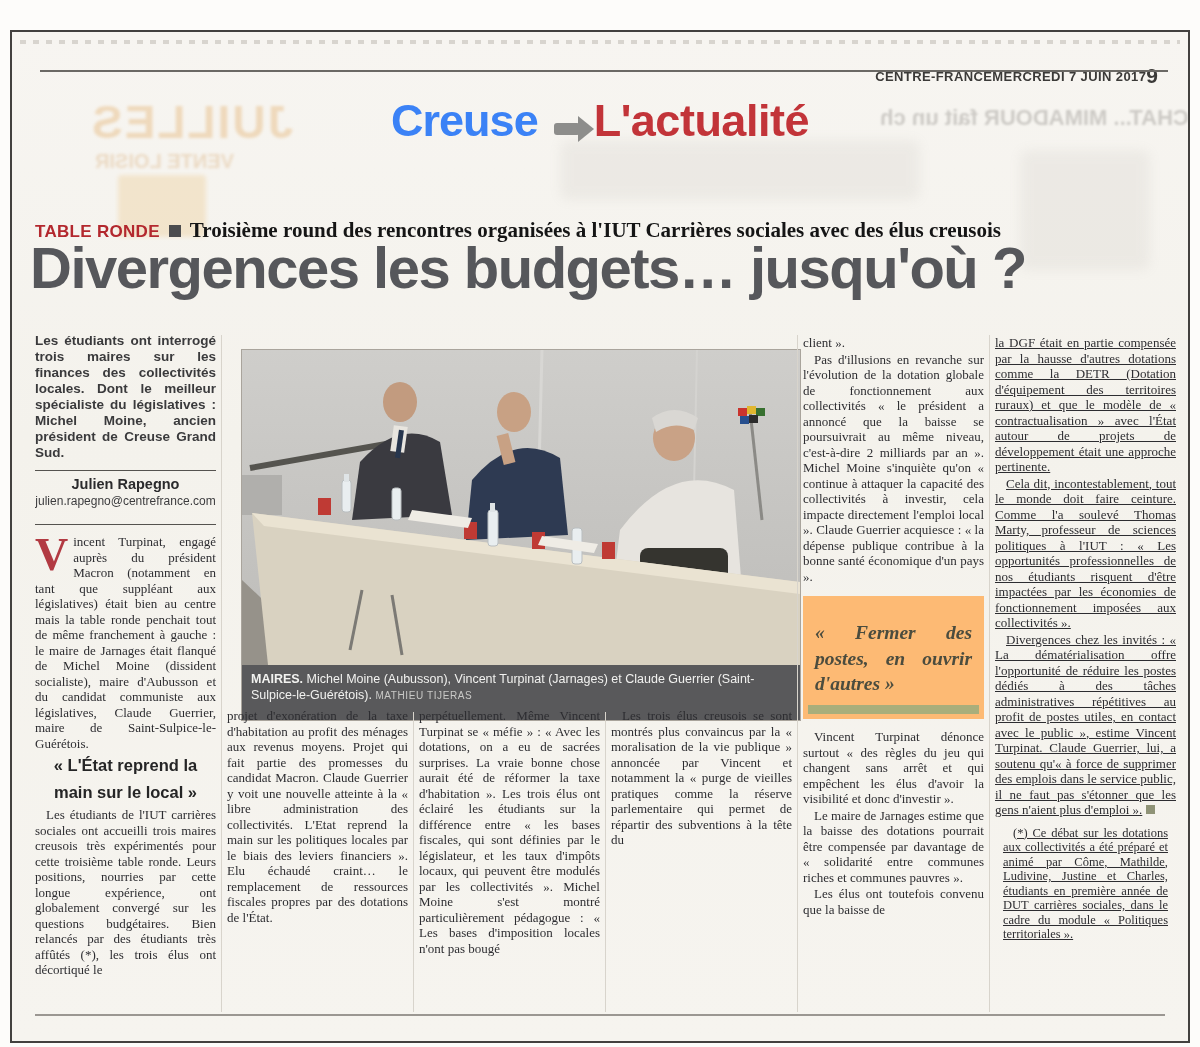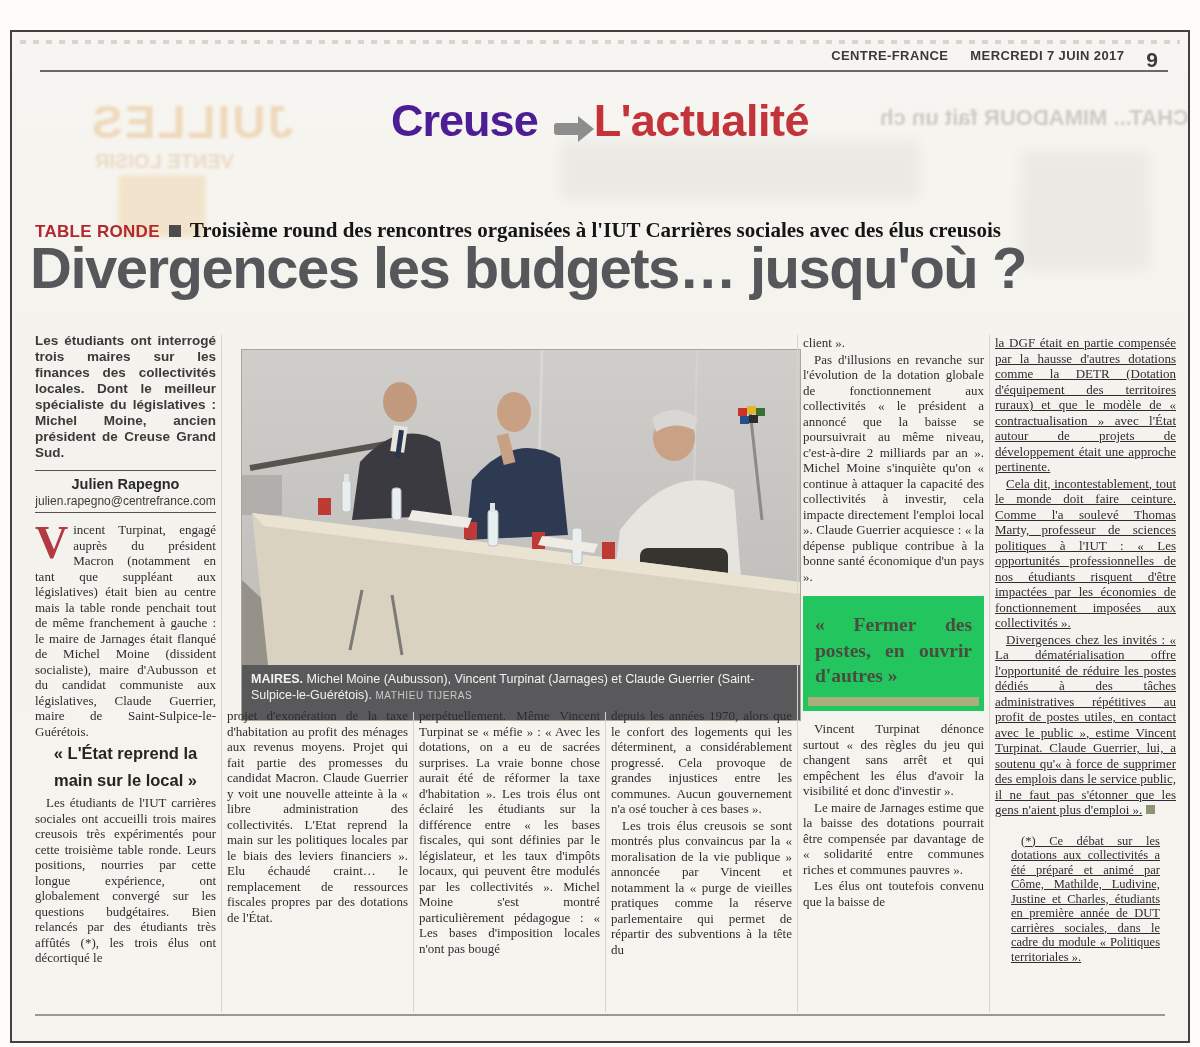--- a/index.html
+++ b/index.html
@@ -15,28 +15,28 @@
   .ghost-jui{left:90px;top:95px;font-size:46px;font-weight:bold;color:#dd9a44;opacity:.30;
              transform:scaleX(-1);filter:blur(1.4px);letter-spacing:2px;}
   .ghost-vl{left:95px;top:150px;font-size:20px;font-weight:bold;color:#cf9550;opacity:.28;
             transform:scaleX(-1);filter:blur(1.5px);}
   .ghost-bar{position:absolute;left:118px;top:175px;width:88px;height:62px;background:#e7b053;
              opacity:.22;filter:blur(2px);border-radius:4px;}
   .ghost-chat{left:880px;top:105px;font-size:22px;font-weight:bold;color:#6f6b66;opacity:.30;
               transform:scaleX(-1);filter:blur(1.2px);}
   .ghost-blob{position:absolute;background:#9a958d;opacity:.10;filter:blur(6px);border-radius:8px;}
   
-  .masthead{position:absolute;right:42px;top:48px;display:flex;align-items:flex-start;gap:22px;
+  .masthead{position:absolute;right:42px;top:64px;display:flex;align-items:center;gap:0;
             color:#3b3a38;}
   .mh-paper,.mh-date{font-size:13px;font-weight:bold;letter-spacing:.4px;}
   .mh-page{font-size:21px;font-weight:bold;}
   .mh-rule{position:absolute;left:40px;right:32px;top:70px;height:2px;background:#6b6965;}
   
   .section-header{position:absolute;left:0;right:0;top:95px;text-align:center;}
-  .sec-main{font-size:45px;font-weight:bold;color:#4c1d95;letter-spacing:-1px;}
+  .sec-main{font-size:45px;font-weight:bold;color:#3b82f6;letter-spacing:-1px;}
   .sec-arrow{display:inline-block;position:relative;width:26px;height:12px;background:#8d8d8b;
              border-radius:3px;margin:0 14px 6px 16px;vertical-align:middle;}
   .sec-arrow::after{content:"";position:absolute;right:-14px;top:-7px;border-left:16px solid #8d8d8b;
              border-top:13px solid transparent;border-bottom:13px solid transparent;}
   .sec-sub{font-size:45px;font-weight:bold;color:#c23439;letter-spacing:-.5px;}
   
   .kicker{position:absolute;left:35px;top:218px;display:flex;align-items:baseline;gap:9px;}
   .kick-label{font-size:17px;font-weight:bold;color:#b3282e;letter-spacing:.3px;text-align:center;}
   .kick-square{width:12px;height:12px;background:#4c4c4e;align-self:center;}
   .kick-text{font-family:"Liberation Serif",serif;font-size:21px;font-weight:bold;color:#151515;}
@@ -48,21 +48,21 @@
   .col2{left:227px;top:708px;height:304px;}
   .col3{left:419px;top:708px;height:304px;}
   .col4{left:611px;top:708px;height:304px;}
   .col5{left:803px;top:335px;height:677px;}
   .col6{left:995px;top:335px;height:677px;text-decoration:underline;}
   .vrule{position:absolute;width:1px;background:#d8d4cc;}
   .bottom-rule{position:absolute;left:35px;right:35px;top:1014px;height:2px;background:#9b9792;}
   
   .standfirst{font-size:13.5px;font-weight:bold;line-height:16px;text-align:justify;color:#3a3a3c;margin:0;}
   .byline{margin-top:9px;border-top:1.5px solid #55534f;border-bottom:1.5px solid #55534f;
-          text-align:center;padding:5px 0 4px;}
+          text-align:center;padding:5px 0 16px;}
   .by-name{display:block;font-size:14.5px;font-weight:bold;color:#2b2b2d;}
   .by-email{display:block;font-size:12px;color:#3c3c3e;margin-top:2px;}
   .body{font-family:"Liberation Serif",serif;font-size:13px;line-height:15.5px;
         text-align:justify;color:#2d2d31;}
   .body p{margin:0;}
   .body p.ind{text-indent:11px;}
   .body p + p{margin-top:1px;}
   .col1 .body{margin-top:9px;}
   .dropcap{float:left;font-family:"Liberation Serif",serif;font-weight:bold;color:#b23a42;
            font-size:46px;line-height:38px;padding:2px 5px 0 0;}
@@ -70,28 +70,28 @@
            color:#252526;line-height:27px;margin:10px 0 6px;text-align:center;text-indent:0!important;}
   
   .photo{position:absolute;left:227px;top:335px;width:558px;height:370px;margin:15px;
          box-shadow:0 0 0 1px #a9a49c;}
   .photo svg{display:block;}
   .caption{box-sizing:border-box;height:55px;background:#59595b;color:#f2f2f0;
            font-size:12.5px;line-height:16px;padding:6px 9px;}
   .cap-label{font-weight:bold;}
   .cap-credit{font-size:10px;color:#c9c9c7;letter-spacing:.6px;text-transform:uppercase;}
   
-  .pullquote{position:relative;background:#22c55e;margin:12px 0 10px;padding:16px 12px 22px;}
+  .pullquote{position:relative;background:#fdba74;margin:12px 0 10px;padding:24px 12px 22px;font-style:italic;}
   .pq-text{font-size:19.5px;font-weight:bold;color:#4b4c3e;line-height:1.32;}
   .pullquote::after{content:"";position:absolute;left:5px;right:5px;bottom:5px;height:9px;background:#a9ae7b;}
   
   .endmark{display:inline-block;width:9px;height:9px;background:#8f9377;margin-left:4px;}
   .footnote{font-family:"Liberation Serif",serif;font-size:12.5px;line-height:14.5px;
             text-align:justify;color:#2d2d31;margin-top:7px;}
-  .footnote p{margin:16px;text-indent:10px;}
+  .footnote p{margin:8px;text-indent:10px;}
 </style>
 </head>
 <body>
 
 <div class="page">
   <div class="paper"></div>
   <div class="dotrow"></div>
 
   <div class="ghost ghost-jui">JUILLES</div>
   <div class="ghost ghost-vl">VENTE LOISIR</div>
@@ -195,21 +195,20 @@
     </figcaption>
   </figure>
 
   <div class="col col2 body">
     <p>projet d'exonération de la taxe d'habitation au profit des ménages aux revenus moyens. Projet qui fait partie des promesses du candidat Macron. Claude Guerrier y voit une nouvelle atteinte à la « libre administration des collectivités. L'Etat reprend la main sur les politiques locales par le biais des leviers financiers ». Elu échaudé craint… le remplacement de ressources fiscales propres par des dotations de l'État.</p>
   </div>
   <div class="col col3 body">
     <p>perpétuellement. Même Vincent Turpinat se « méfie » : « Avec les dotations, on a eu de sacrées surprises. La vraie bonne chose aurait été de réformer la taxe d'habitation ». Les trois élus ont éclairé les étudiants sur la différence entre « les bases fiscales, qui sont définies par le législateur, et les taux d'impôts locaux, qui peuvent être modulés par les collectivités ». Michel Moine s'est montré particulièrement pédagogue : « Les bases d'imposition locales n'ont pas bougé</p>
   </div>
   <div class="col col4 body">
-    <p>depuis les années 1970, alors que le confort des logements qui les déterminent, a considérablement progressé. Cela provoque de grandes injustices entre les communes. Aucun gouvernement n'a osé toucher à ces bases ».</p>
     <p class="ind">Les trois élus creusois se sont montrés plus convaincus par la « moralisation de la vie publique » annoncée par Vincent et notamment la « purge de vieilles pratiques comme la réserve parlementaire qui permet de répartir des subventions à la tête du</p>
   </div>
 
   <div class="col col5 body">
     <p>client ».</p>
     <p class="ind">Pas d'illusions en revanche sur l'évolution de la dotation globale de fonctionnement aux collectivités « le président a annoncé que la baisse se poursuivrait au même niveau, c'est-à-dire 2 milliards par an ». Michel Moine s'inquiète qu'on « continue à attaquer la capacité des collectivités à investir, cela impacte directement l'emploi local ». Claude Guerrier acquiesce : « la dépense publique contribue à la bonne santé économique d'un pays ».</p>
     <div class="pullquote">
       <span class="pq-text">« Fermer des postes, en ouvrir d'autres »</span>
     </div>
     <p class="ind">Vincent Turpinat dénonce surtout « des règles du jeu qui changent sans arrêt et qui empêchent les élus d'avoir la visibilité et donc d'investir ».</p>

